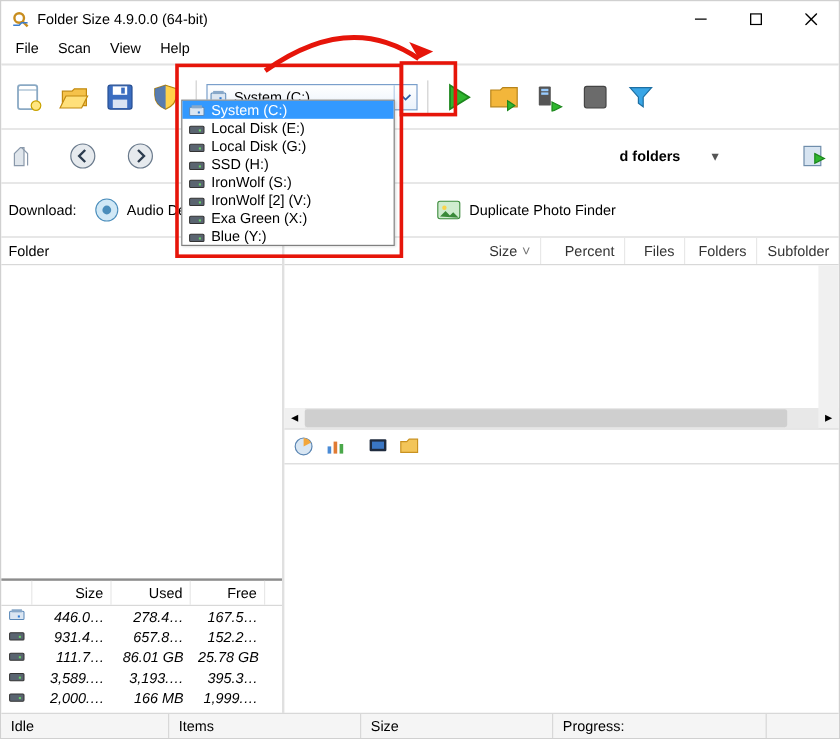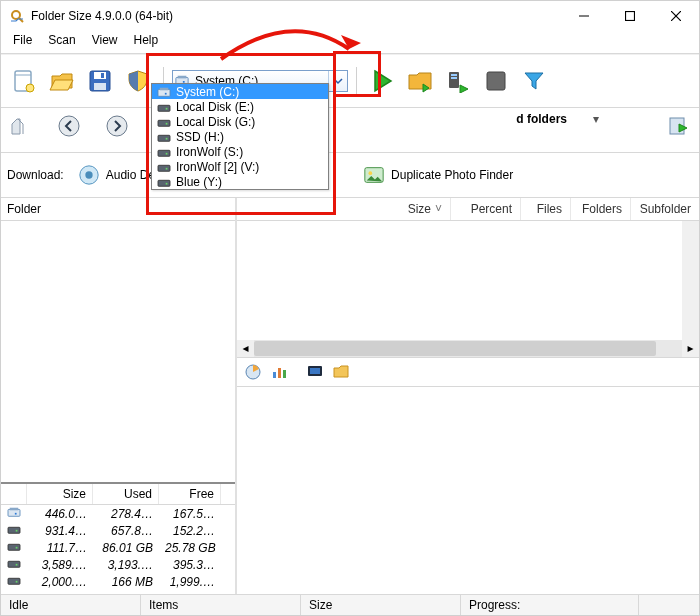--- a/index.html
+++ b/index.html
@@ -22,21 +22,21 @@
   .combo .ctext{flex:1;padding:0 4px;}
   .combo .cdrop{width:18px;display:flex;justify-content:center;align-items:center;border-left:1px solid #b7cde6;height:100%;color:#2a5da8;}
   
   .red-box{position:absolute;border:3px solid #e6150a;box-sizing:border-box;z-index:50;pointer-events:none;}
   
   .drop{position:absolute;left:150px;top:82px;width:176px;background:#fff;border:1px solid #808080;z-index:40;box-shadow:1px 1px 2px rgba(0,0,0,.15);}
   .drop .ditem{display:flex;align-items:center;height:15px;padding:0 4px;gap:4px;}
   .drop .disk-ic{width:16px;display:flex;justify-content:center;}
   .drop .ditem.sel{background:#3399ff;color:#fff;}
   
-  .navrow{display:flex;padding:4px 6px;border-bottom:1px solid #d8d8d8;gap:20px;}
+  .navrow{display:flex;align-items:center;padding:4px 6px;border-bottom:1px solid #d8d8d8;gap:20px;}
   .navbtn{width:28px;height:28px;display:flex;align-items:center;justify-content:center;}
   
   .dlbar{display:flex;align-items:center;padding:4px 6px;gap:8px;border-bottom:1px solid #d8d8d8;}
   .dlbtn{display:flex;align-items:center;gap:6px;height:28px;padding:0 6px;}
   
   .panels{display:flex;height:calc(100% - 30px - 22px - 44px - 36px - 36px - 20px);}
   .left-pane{width:234px;border-right:2px inset #e0e0e0;display:flex;flex-direction:column;}
   .right-pane{flex:1;display:flex;flex-direction:column;}
   .col-header{height:22px;border-bottom:1px solid #d8d8d8;display:flex;align-items:center;}
   .col-header .ch{padding:0 8px;color:#333;border-right:1px solid #e8e8e8;height:100%;display:flex;align-items:center;justify-content:flex-end;box-sizing:border-box;}
@@ -459,17 +459,26 @@
         </span>
         <span>IronWolf [2] (V:)</span>
       </div>
       <div class="ditem">
         <span class="disk-ic">
           <svg width="14" height="12" viewBox="0 0 16 14">
             <rect x="1" y="5" width="14" height="7" rx="1" fill="#5a6470" stroke="#333"></rect>
             <rect x="10" y="8" width="2" height="2" fill="#67d667"></rect>
           </svg>
         </span>
+        <span>Exa Green (X:)</span>
+      </div>
+      <div class="ditem">
+        <span class="disk-ic">
+          <svg width="14" height="12" viewBox="0 0 16 14">
+            <rect x="1" y="5" width="14" height="7" rx="1" fill="#5a6470" stroke="#333"></rect>
+            <rect x="10" y="8" width="2" height="2" fill="#67d667"></rect>
+          </svg>
+        </span>
         <span>Blue (Y:)</span>
       </div>
     </div>
 
 </div>
 
 </body></html>

